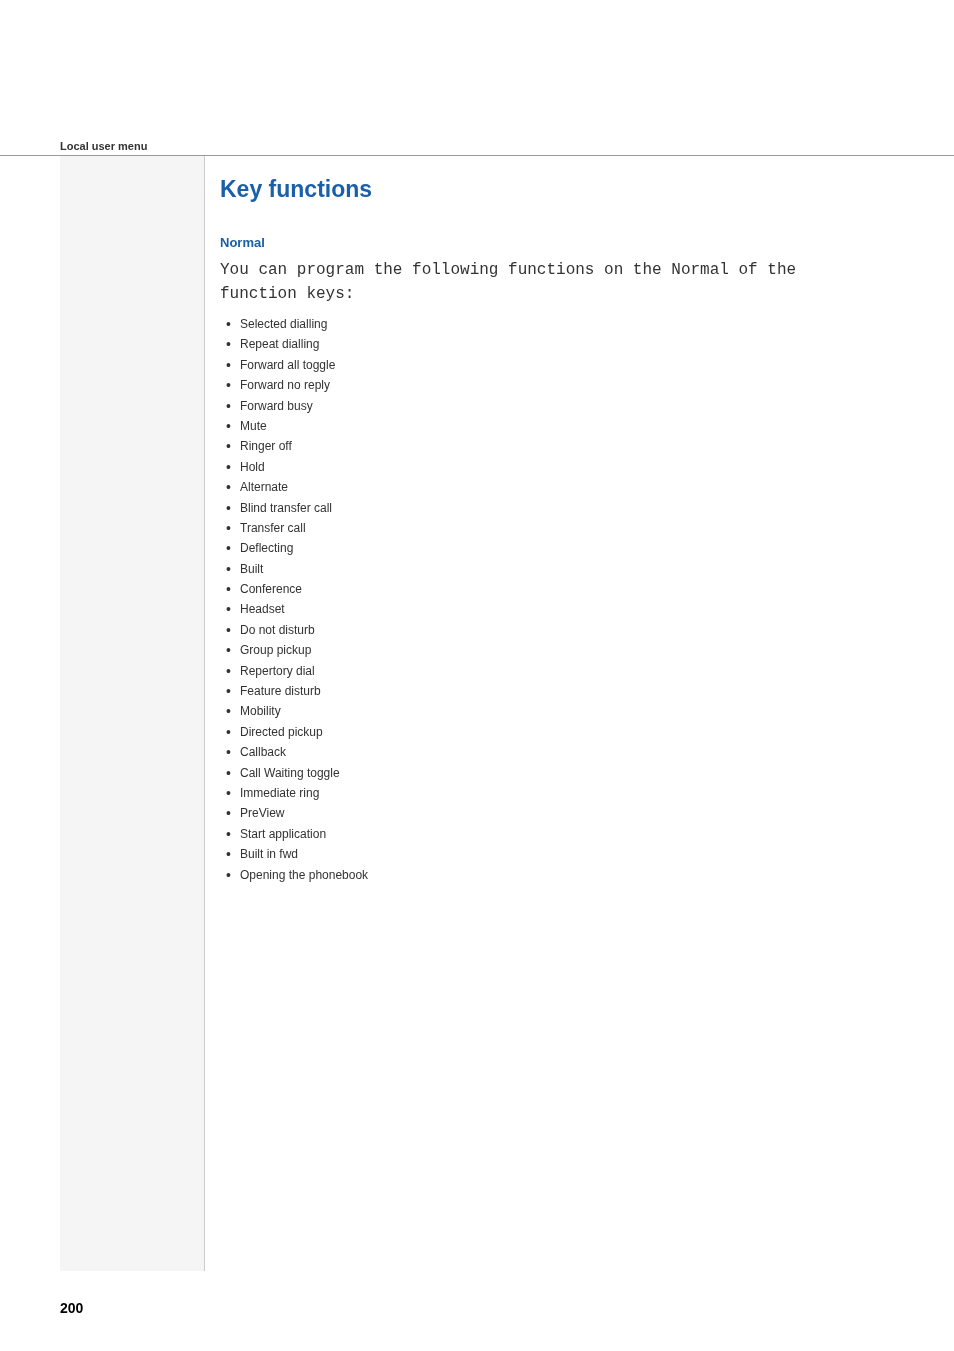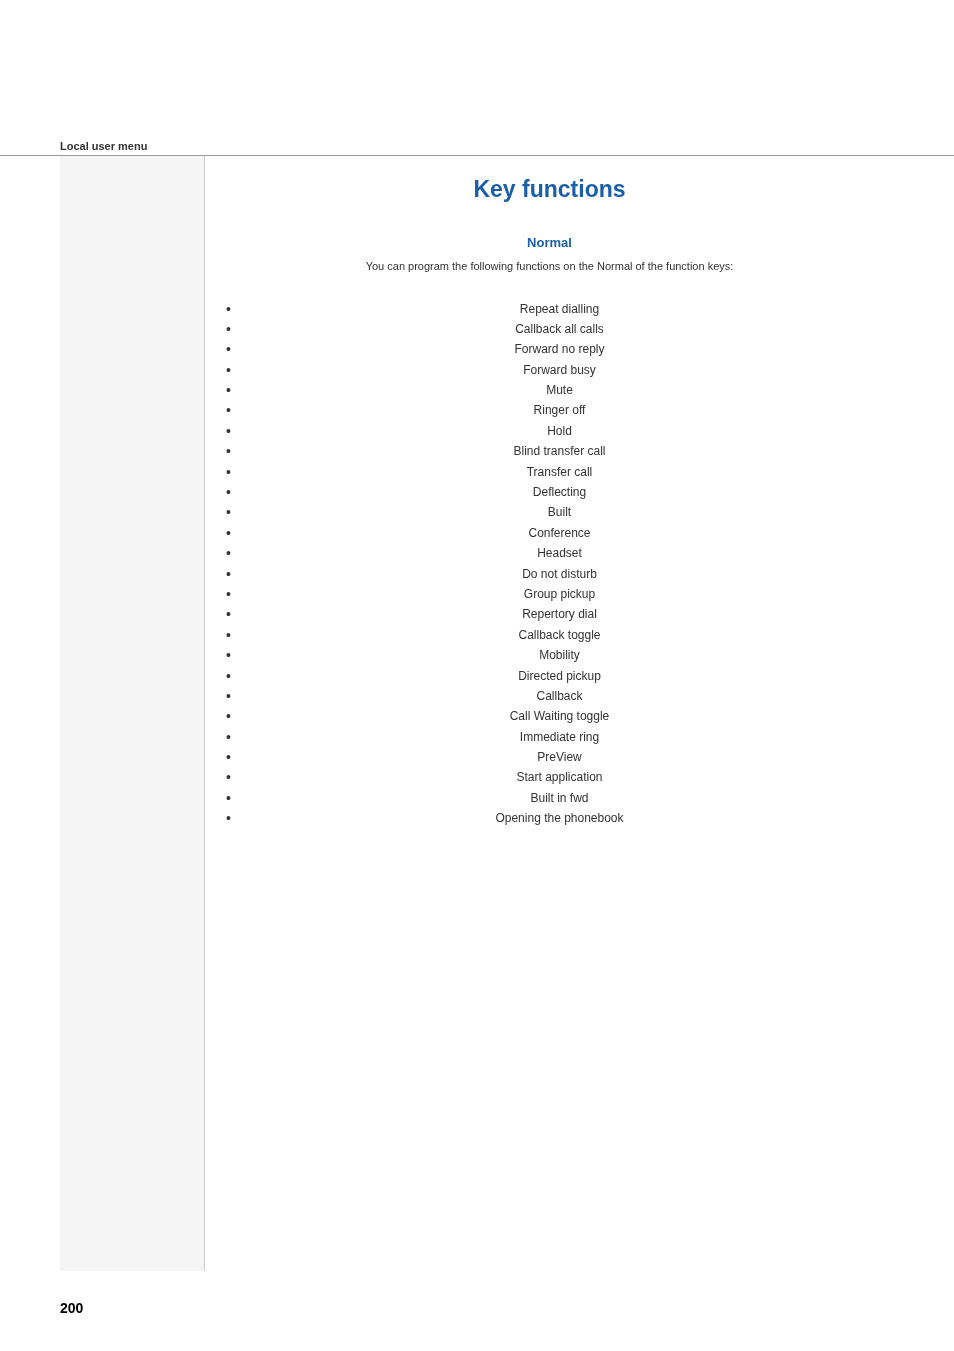--- a/index.html
+++ b/index.html
@@ -15,21 +15,20 @@
       font-family: Arial, Helvetica, sans-serif;
       font-size: 13px;
       color: #333;
     }
 
     .page-container {
       width: 954px;
       min-height: 1351px;
       background: #fff;
       position: relative;
-      text-align: center;
     }
 
     .header-bar {
       position: absolute;
       top: 155px;
       left: 0;
       right: 0;
       height: 1px;
       background: #999;
     }
@@ -69,24 +68,25 @@
     }
 
     .section-heading {
       font-size: 13px;
       font-weight: bold;
       color: #1a5fa8;
       margin-bottom: 8px;
     }
 
     .intro-text {
-      font-size: 11px;
+      font-size: 16px;
       color: #333;
-      margin-bottom: 24px;
+      margin-bottom: 8px;
       line-height: 1.5;
+      font-family: Liberation Mono, monospace;
     }
 
     .bullet-list {
       list-style: none;
       padding: 0;
       margin: 0;
     }
 
     .bullet-list li {
       font-size: 12px;
@@ -126,37 +126,39 @@
 
   <div class="main-content">
 
     <div class="page-title">Key functions</div>
 
     <div class="section-heading">Normal</div>
 
     <p class="intro-text">You can program the following functions on the Normal of the function keys:</p>
 
     <ul class="bullet-list">
+    <li>Selected dialling</li>
         <li>Repeat dialling</li>
-        <li>Callback all calls</li>
+        <li>Forward all toggle</li>
         <li>Forward no reply</li>
         <li>Forward busy</li>
         <li>Mute</li>
         <li>Ringer off</li>
         <li>Hold</li>
+        <li>Alternate</li>
         <li>Blind transfer call</li>
         <li>Transfer call</li>
         <li>Deflecting</li>
         <li>Built</li>
         <li>Conference</li>
         <li>Headset</li>
         <li>Do not disturb</li>
         <li>Group pickup</li>
         <li>Repertory dial</li>
-        <li>Callback toggle</li>
+        <li>Feature disturb</li>
         <li>Mobility</li>
         <li>Directed pickup</li>
         <li>Callback</li>
         <li>Call Waiting toggle</li>
         <li>Immediate ring</li>
         <li>PreView</li>
         <li>Start application</li>
         <li>Built in fwd</li>
         <li>Opening the phonebook</li>
       </ul>

